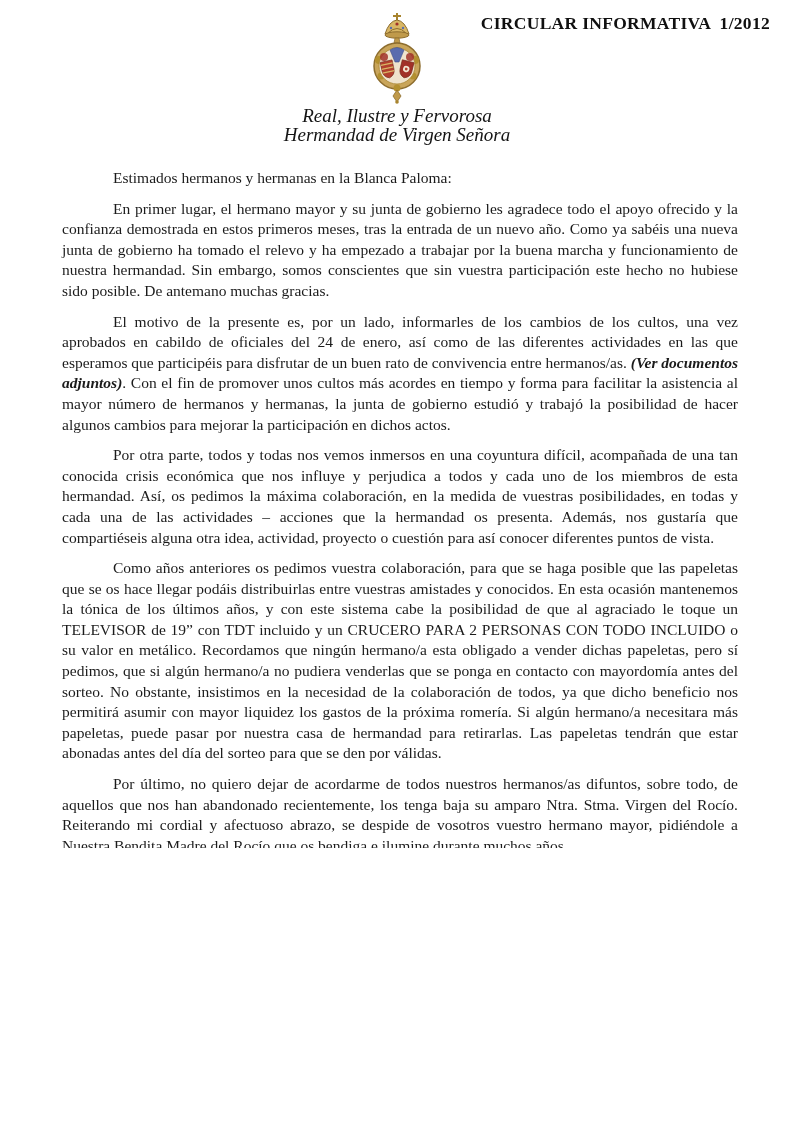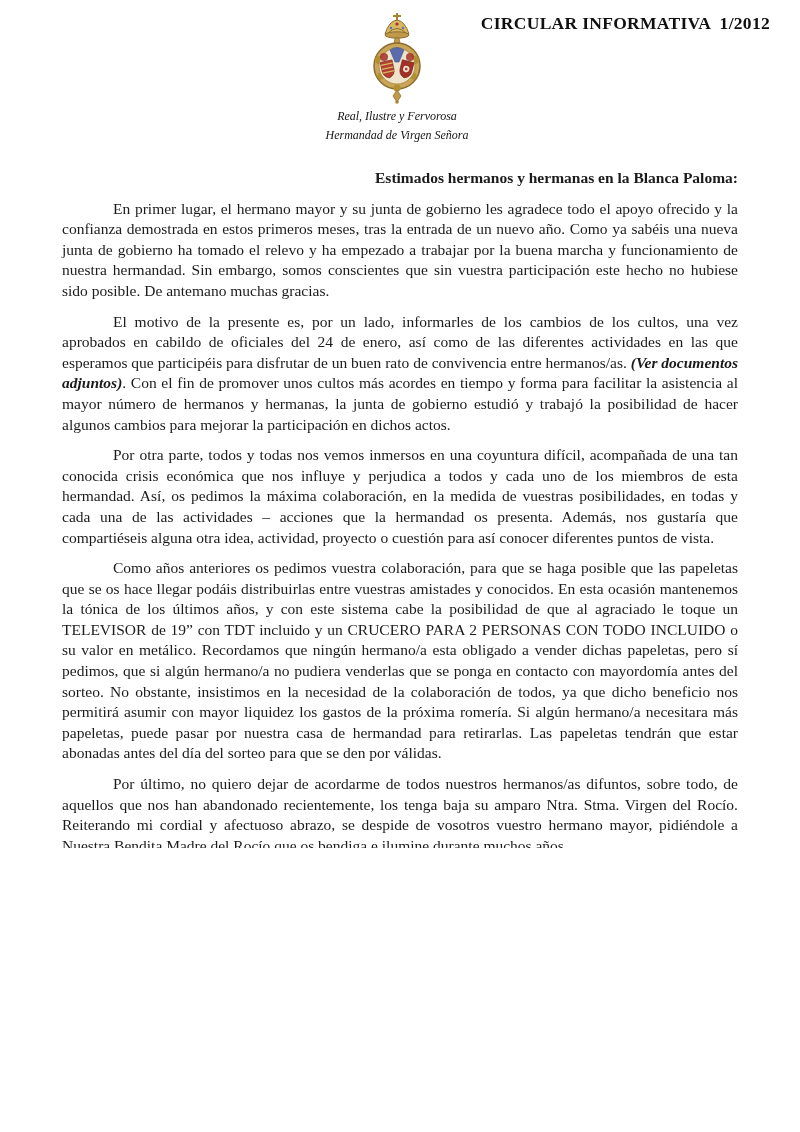--- a/index.html
+++ b/index.html
@@ -7,28 +7,28 @@
     position:relative;width:800px;height:848px;background:#ffffff;
     font-family:"Liberation Serif",serif;color:#1b1b1b;overflow:hidden;
   }
   .doc-title{
     position:absolute;top:13px;right:30px;
     font-size:17.5px;font-weight:bold;letter-spacing:.3px;white-space:pre;color:#101010;
   }
   .emblem{position:absolute;left:369px;top:12px;width:56px;height:92px;}
   .letterhead{
     position:absolute;left:197px;top:107px;width:400px;text-align:center;
-    font-style:italic;font-size:12px;line-height:18.8px;color:#141414;
+    font-style:italic;font-size:19px;line-height:18.8px;color:#141414;
   }
   .body-text{
     position:absolute;left:62px;top:168px;width:676px;
     font-size:15.5px;line-height:20.6px;text-align:justify;color:#1b1b1b;
   }
   .body-text p{margin:0 0 10px 0;text-indent:51px;}
-  .body-text p.salutation{text-align:right;font-weight:bold;}
+  .body-text p.salutation{text-align:left;}
   .emph{font-weight:bold;font-style:italic;}
   .sig-backdrop{
     position:absolute;left:299px;top:899px;width:184px;height:104px;
     background:linear-gradient(135deg,#faf5ef 0%,#f7f0e8 60%,#faf7f2 100%);
     opacity:.7;border-radius:3px;
   }
   .signature-svg{position:absolute;left:318px;top:898px;}
   .stamp-svg{position:absolute;left:490px;top:896px;}
   .signer{
     position:absolute;left:197px;top:1010px;width:400px;text-align:center;

